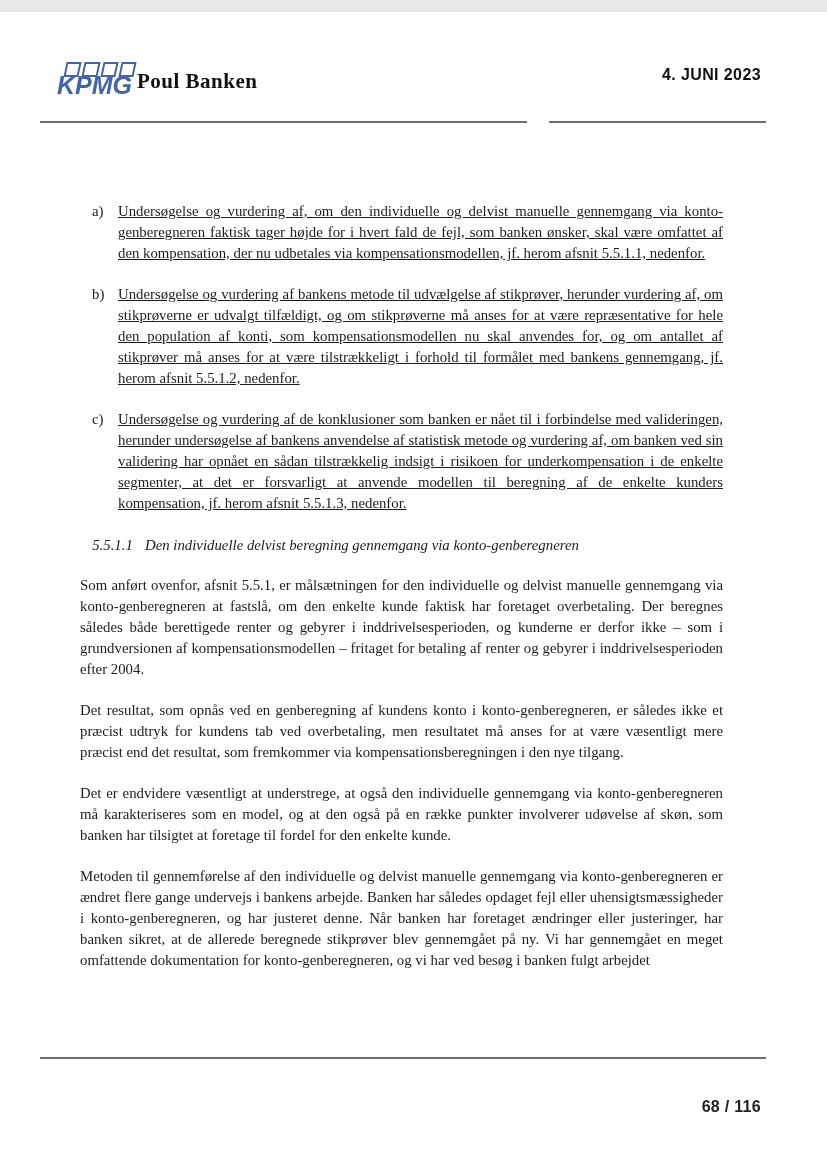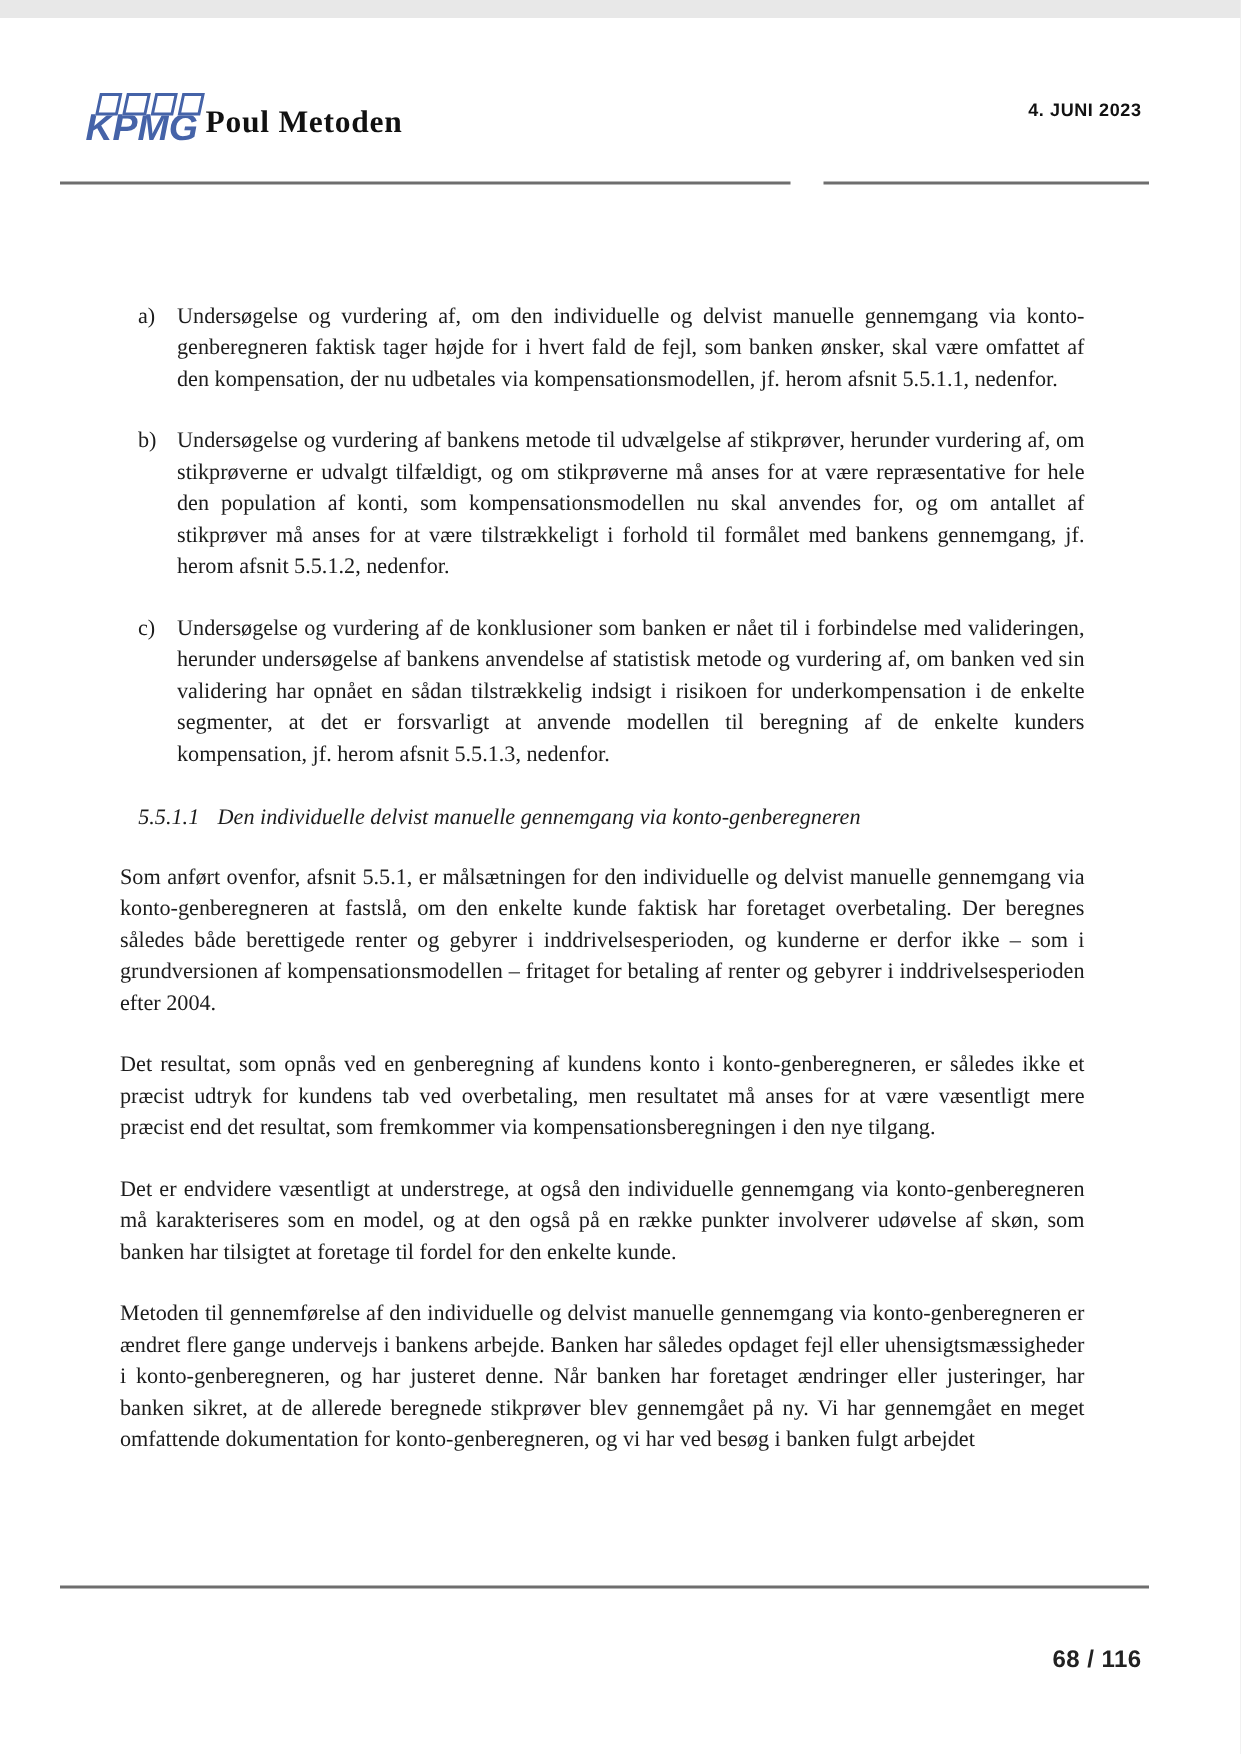--- a/index.html
+++ b/index.html
@@ -26,36 +26,36 @@
   }
   .firm-name{
     position:absolute;top:57px;left:137px;
     font-family:"Liberation Serif", serif;
     font-weight:bold;font-size:21px;color:#111;
     letter-spacing:0.5px;
   }
   .header-date{
     position:absolute;top:54px;right:66px;
     font-family:"Liberation Sans", sans-serif;
-    font-weight:bold;font-size:12px;color:#111;
+    font-weight:bold;font-size:16px;color:#111;
     letter-spacing:0.4px;
   }
   .rule{position:absolute;height:2px;background:#6e6e6e;}
   .rule-left{top:109px;left:40px;width:487px;}
   .rule-right{top:109px;left:549px;width:217px;}
   .rule-footer{top:1045px;left:40px;width:726px;}
 
   
   .content{
     position:absolute;top:189px;left:80px;width:643px;
     font-size:14.8px;line-height:21px;text-align:justify;
   }
   .list-item{display:flex;margin-bottom:20px;}
   .list-label{width:26px;flex:0 0 26px;margin-left:12px;}
-  .list-text{flex:1;}
+  .list-text{flex:1;text-decoration:underline;}
   .section-heading{
     display:flex;font-style:italic;
     margin-top:21px;margin-bottom:19px;
     text-align:center;
   }
   .section-number{width:65px;flex:0 0 65px;}
   .para{margin:0 0 20px 0;}
 
   
   .page-number{
@@ -73,21 +73,21 @@
   <div class="header">
     <div class="logo-wrap">
       <div class="logo-boxes">
         <span class="logo-box"></span>
         <span class="logo-box"></span>
         <span class="logo-box"></span>
         <span class="logo-box"></span>
       </div>
       <div class="logo-text">KPMG</div>
     </div>
-    <div class="firm-name">Poul Metoden</div>
+    <div class="firm-name">Poul Banken</div>
     <div class="header-date">4. JUNI 2023</div>
     <div class="rule rule-left"></div>
     <div class="rule rule-right"></div>
   </div>
 
   <div class="content">
 
     <div class="list-item">
       <span class="list-label">a)</span>
       <span class="list-text">Undersøgelse og vurdering af, om den individuelle og delvist manuelle gennemgang via konto-genberegneren faktisk tager højde for i hvert fald de fejl, som banken ønsker, skal være omfattet af den kompensation, der nu udbetales via kompensationsmodellen, jf. herom afsnit 5.5.1.1, nedenfor.</span>
@@ -98,21 +98,21 @@
       <span class="list-text">Undersøgelse og vurdering af bankens metode til udvælgelse af stikprøver, herunder vurdering af, om stikprøverne er udvalgt tilfældigt, og om stikprøverne må anses for at være repræsentative for hele den population af konti, som kompensationsmodellen nu skal anvendes for, og om antallet af stikprøver må anses for at være tilstrækkeligt i forhold til formålet med bankens gennemgang, jf. herom afsnit 5.5.1.2, nedenfor.</span>
     </div>
 
     <div class="list-item">
       <span class="list-label">c)</span>
       <span class="list-text">Undersøgelse og vurdering af de konklusioner som banken er nået til i forbindelse med valideringen, herunder undersøgelse af bankens anvendelse af statistisk metode og vurdering af, om banken ved sin validering har opnået en sådan tilstrækkelig indsigt i risikoen for underkompensation i de enkelte segmenter, at det er forsvarligt at anvende modellen til beregning af de enkelte kunders kompensation, jf. herom afsnit 5.5.1.3, nedenfor.</span>
     </div>
 
     <div class="section-heading">
       <span class="section-number">5.5.1.1</span>
-      <span class="section-title">Den individuelle delvist manuelle gennemgang via konto-genberegneren</span>
+      <span class="section-title">Den individuelle delvist beregning gennemgang via konto-genberegneren</span>
     </div>
 
     <p class="para">Som anført ovenfor, afsnit 5.5.1, er målsætningen for den individuelle og delvist manuelle gennemgang via konto-genberegneren at fastslå, om den enkelte kunde faktisk har foretaget overbetaling. Der beregnes således både berettigede renter og gebyrer i inddrivelsesperioden, og kunderne er derfor ikke – som i grundversionen af kompensationsmodellen – fritaget for betaling af renter og gebyrer i inddrivelsesperioden efter 2004.</p>
     <p class="para">Det resultat, som opnås ved en genberegning af kundens konto i konto-genberegneren, er således ikke et præcist udtryk for kundens tab ved overbetaling, men resultatet må anses for at være væsentligt mere præcist end det resultat, som fremkommer via kompensationsberegningen i den nye tilgang.</p>
     <p class="para">Det er endvidere væsentligt at understrege, at også den individuelle gennemgang via konto-genberegneren må karakteriseres som en model, og at den også på en række punkter involverer udøvelse af skøn, som banken har tilsigtet at foretage til fordel for den enkelte kunde.</p>
     <p class="para">Metoden til gennemførelse af den individuelle og delvist manuelle gennemgang via konto-genberegneren er ændret flere gange undervejs i bankens arbejde. Banken har således opdaget fejl eller uhensigtsmæssigheder i konto-genberegneren, og har justeret denne. Når banken har foretaget ændringer eller justeringer, har banken sikret, at de allerede beregnede stikprøver blev gennemgået på ny. Vi har gennemgået en meget omfattende dokumentation for konto-genberegneren, og vi har ved besøg i banken fulgt arbejdet</p>
 
   </div>
 
   <div class="rule rule-footer"></div>

